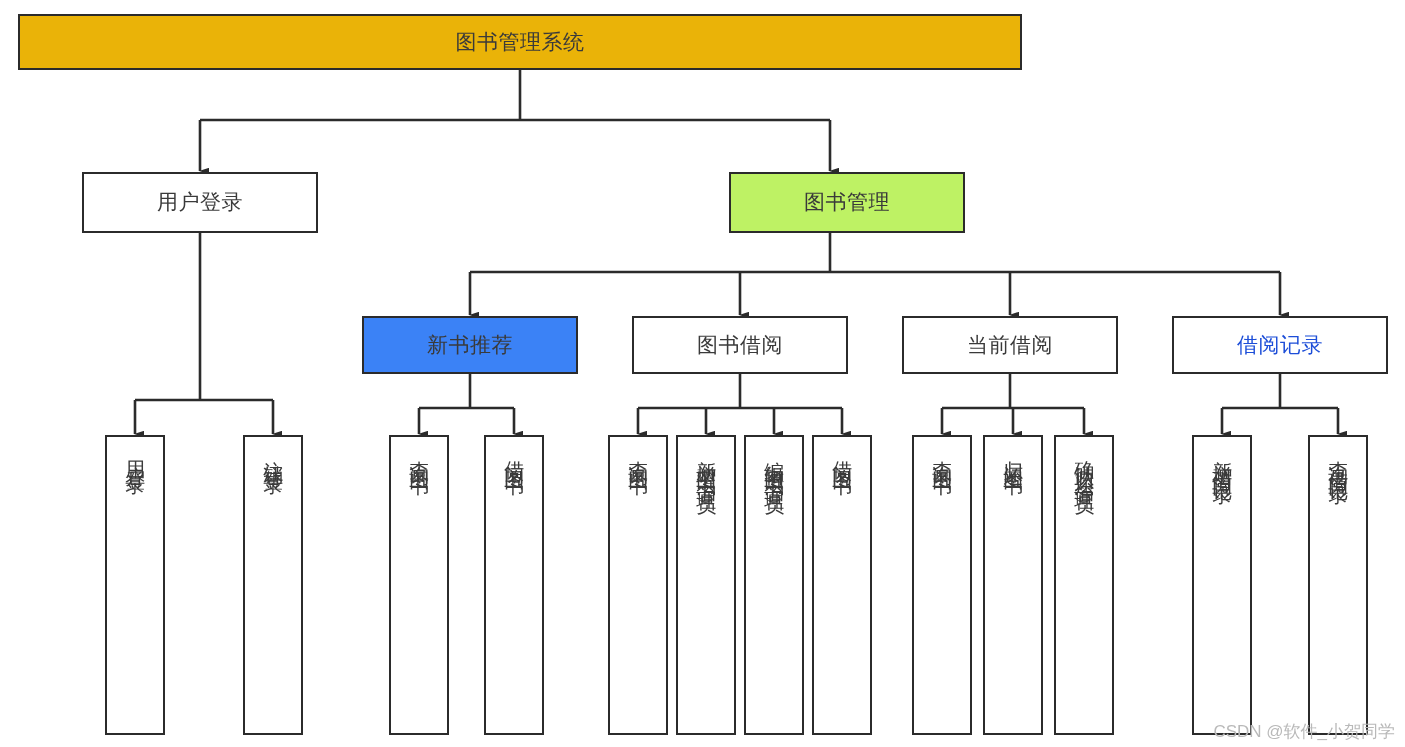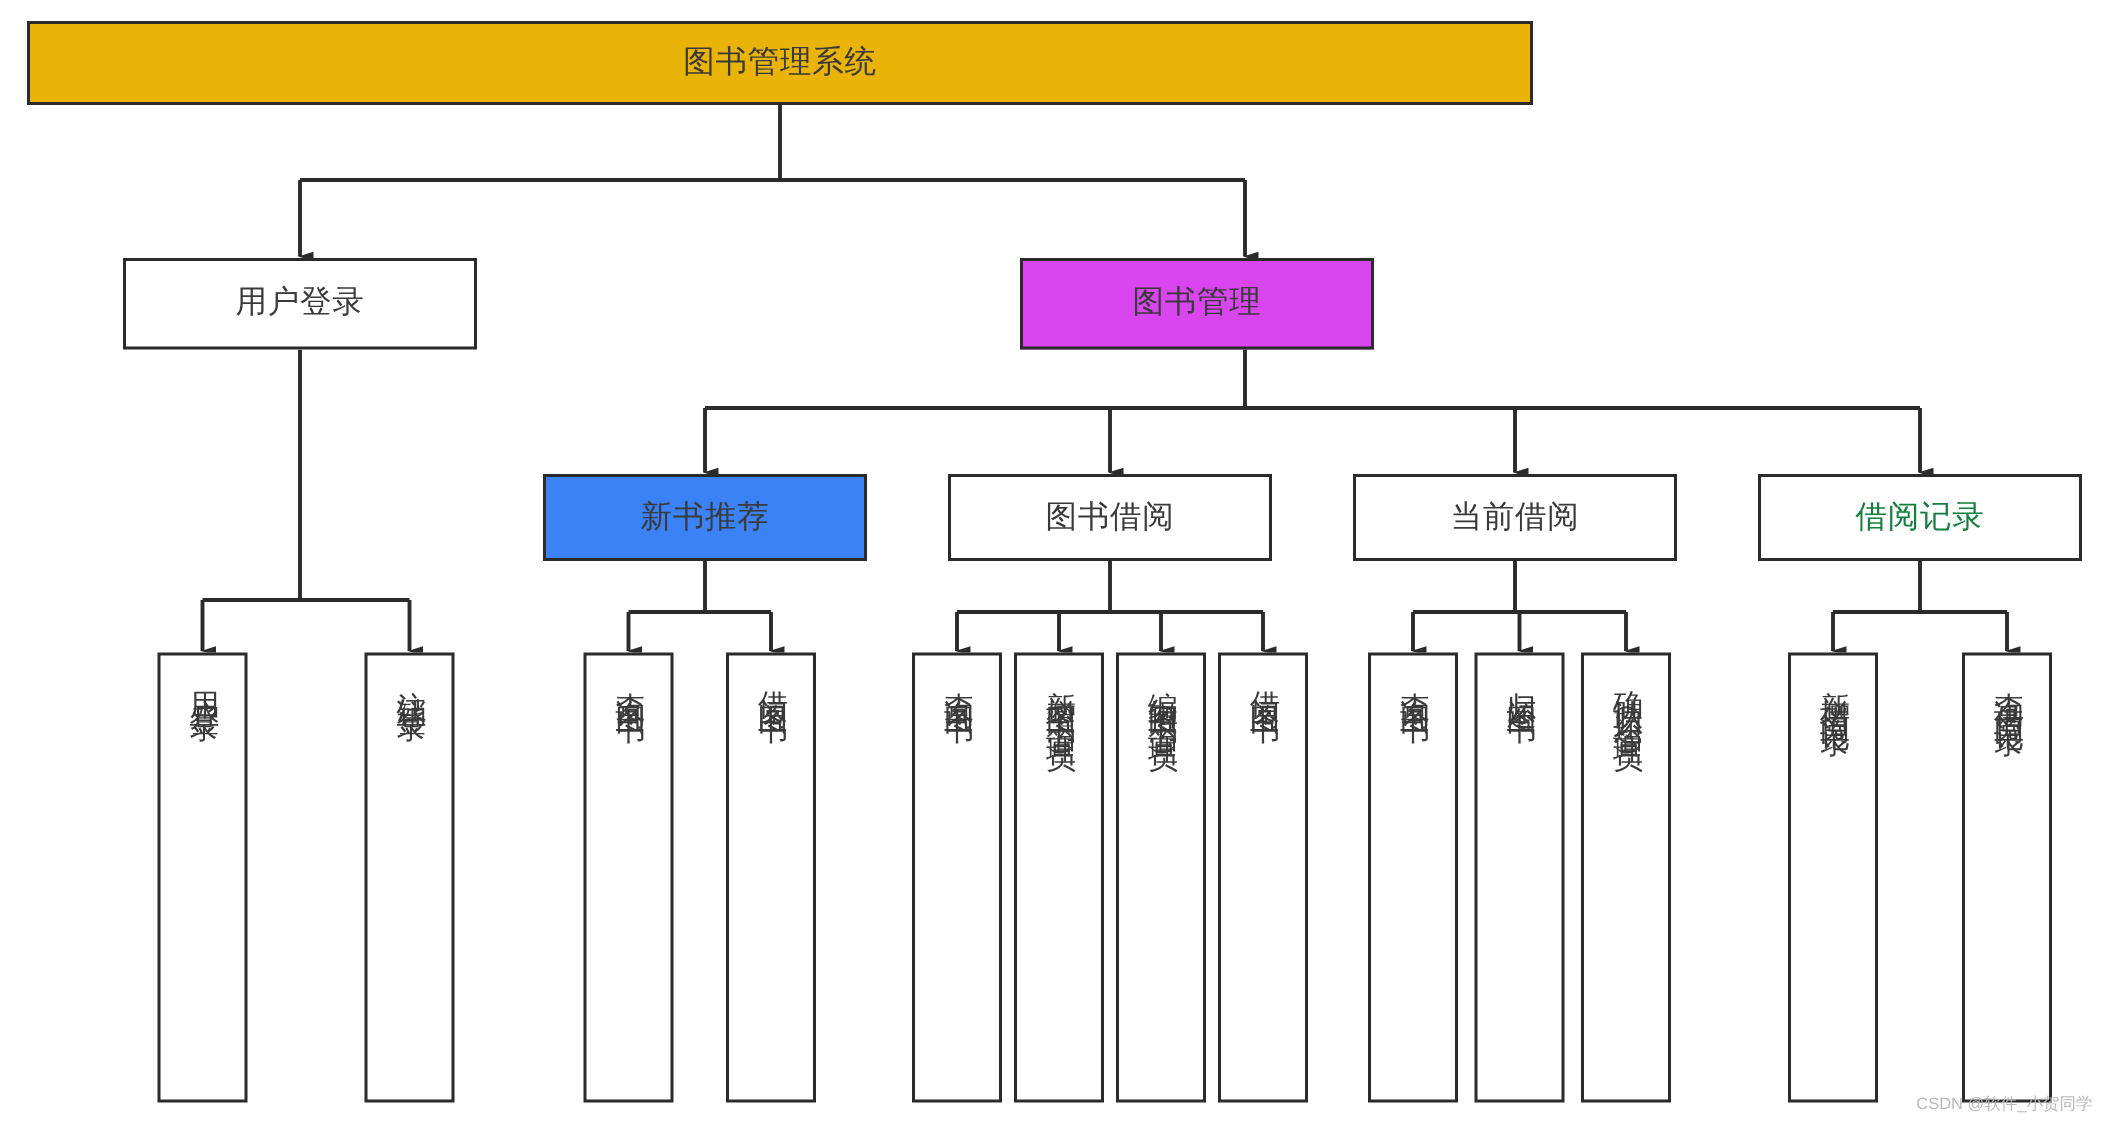--- a/index.html
+++ b/index.html
@@ -56,21 +56,21 @@
     text-orientation: upright;
     letter-spacing: 5px;
     font-size: 20px;
     white-space: nowrap;
   }
   .watermark {
     position: absolute;
     right: 10px;
     bottom: 4px;
     color: #b9b9b9;
-    font-size: 11px;
+    font-size: 17px;
     font-family: "Liberation Sans", "DejaVu Sans", sans-serif;
     white-space: nowrap;
     pointer-events: none;
   }
 </style>
 </head>
 <body>
 
 <div id="diagram-root">
 
@@ -117,34 +117,34 @@
       </g>
   </svg>
 
   <div id="nodes-layer">
       <div class="node-box" style="left: 18px; top: 14px; width: 1004px; height: 56px; border-color: rgb(43, 43, 43); background: #eab308;">
         <span class="node-label" style="color: rgb(58, 58, 58);">图书管理系统</span>
       </div>
       <div class="node-box" style="left: 82px; top: 172px; width: 236px; height: 61px; border-color: rgb(43, 43, 43); background: rgb(255, 255, 255);">
         <span class="node-label" style="color: rgb(58, 58, 58);">用户登录</span>
       </div>
-      <div class="node-box" style="left: 680px; top: 172px; width: 236px; height: 61px; border-color: rgb(43, 43, 43); background: #d946ef;">
+      <div class="node-box" style="left: 729px; top: 172px; width: 236px; height: 61px; border-color: rgb(43, 43, 43); background: #bef264;">
         <span class="node-label" style="color: rgb(58, 58, 58);">图书管理</span>
       </div>
       <div class="node-box" style="left: 362px; top: 316px; width: 216px; height: 58px; border-color: rgb(43, 43, 43); background: #3b82f6;">
         <span class="node-label" style="color: rgb(58, 58, 58);">新书推荐</span>
       </div>
       <div class="node-box" style="left: 632px; top: 316px; width: 216px; height: 58px; border-color: rgb(43, 43, 43); background: rgb(255, 255, 255);">
         <span class="node-label" style="color: rgb(58, 58, 58);">图书借阅</span>
       </div>
       <div class="node-box" style="left: 902px; top: 316px; width: 216px; height: 58px; border-color: rgb(43, 43, 43); background: rgb(255, 255, 255); align-items: center;">
         <span class="node-label" style="color: rgb(58, 58, 58);">当前借阅</span>
       </div>
       <div class="node-box" style="left: 1172px; top: 316px; width: 216px; height: 58px; border-color: rgb(43, 43, 43); background: rgb(255, 255, 255);">
-        <span class="node-label" style="color: #15803d;">借阅记录</span>
+        <span class="node-label" style="color: #1d4ed8;">借阅记录</span>
       </div>
       <div class="node-box vertical" style="left: 105px; top: 435px; width: 60px; height: 300px; border-color: rgb(43, 43, 43); background: rgb(255, 255, 255);">
         <span class="node-label" style="color: rgb(58, 58, 58);">用户登录</span>
       </div>
       <div class="node-box vertical" style="left: 243px; top: 435px; width: 60px; height: 300px; border-color: rgb(43, 43, 43); background: rgb(255, 255, 255);">
         <span class="node-label" style="color: rgb(58, 58, 58);">注销登录</span>
       </div>
       <div class="node-box vertical" style="left: 389px; top: 435px; width: 60px; height: 300px; border-color: rgb(43, 43, 43); background: rgb(255, 255, 255);">
         <span class="node-label" style="color: rgb(58, 58, 58);">查询图书</span>
       </div>

